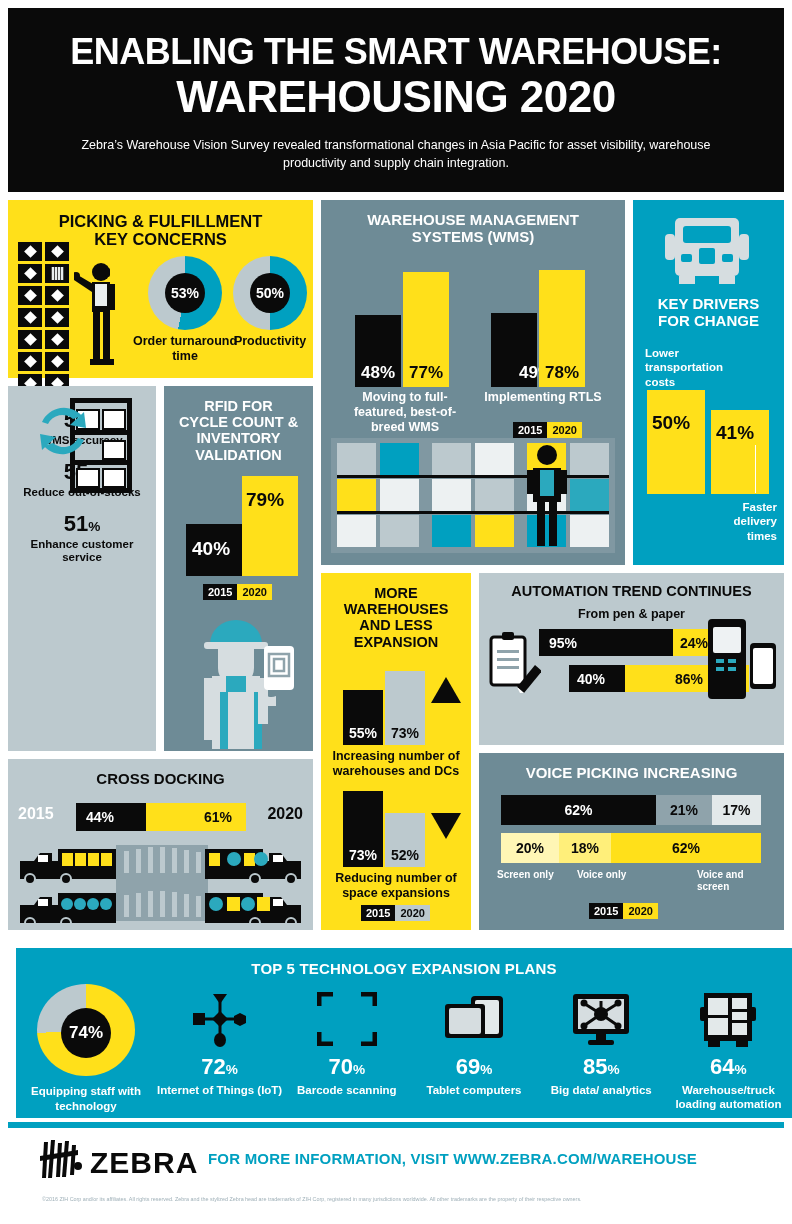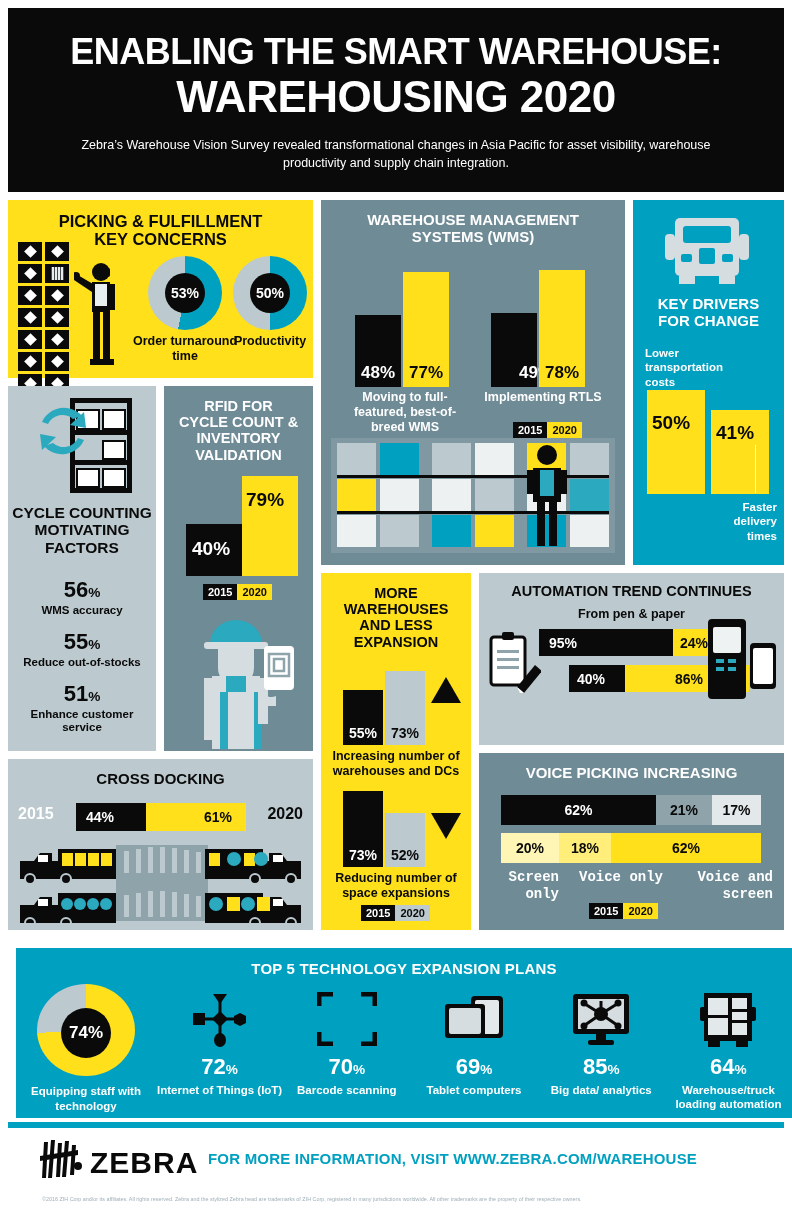--- a/index.html
+++ b/index.html
@@ -106,21 +106,21 @@
   .auto-cap small{ font-size:10px; }
 
   
   #cross{ left:8px; top:759px; width:305px; height:171px; }
   #cross .ttl{ font-size:15px; padding-top:12px; }
   .cd-year{ position:absolute; font-size:16px; font-weight:bold; top:46px; }
 
   
   #voice{ left:479px; top:753px; width:305px; height:177px; }
   #voice .ttl{ font-size:15px; padding-top:12px; }
-  .v-lbl{ position:absolute; font-size:14px; font-weight:bold; text-align:right; line-height:1.2;font-family:Liberation Mono, monospace; }
+  .v-lbl{ position:absolute; font-size:10px; font-weight:bold; text-align:left; line-height:1.2; }
 
   
   #top5{ left:16px; top:948px; width:776px; height:170px; }
   #top5 .ttl{ font-size:15px; padding-top:13px; letter-spacing:0.2px; }
   .t5wrap{ position:absolute; top:40px; left:0; width:100%; height:125px; display:flex; }
   .t5col{ flex:1; display:flex; flex-direction:column; align-items:center; }
   .t5icon{ height:62px; display:flex; align-items:center; justify-content:center; }
   .t5num{ font-size:22px; font-weight:bold; margin-top:6px; line-height:1; }
   .t5lbl{ font-size:11.5px; font-weight:bold; text-align:center; line-height:1.25; margin-top:5px; }
   .t5donut{ width:98px; height:98px; border-radius:50%; position:relative; margin-top:-4px;}
@@ -352,25 +352,20 @@
     <rect x="49" y="14" width="22" height="19" fill="#fff" stroke="#0a0a0a" stroke-width="2"></rect>
     <rect x="75" y="14" width="22" height="19" fill="#fff" stroke="#0a0a0a" stroke-width="2"></rect>
     <rect x="75" y="45" width="22" height="18" fill="#fff" stroke="#0a0a0a" stroke-width="2"></rect>
     <rect x="49" y="73" width="22" height="18" fill="#fff" stroke="#0a0a0a" stroke-width="2"></rect>
     <rect x="75" y="73" width="22" height="18" fill="#fff" stroke="#0a0a0a" stroke-width="2"></rect>
     <path d="M14 26 a24 24 0 0 1 40 -6 l-9 3 a16 16 0 0 0 -25 5 z" fill="#2BA9BE"></path>
     <path d="M56 16 l2 16 l-16 -3 z" fill="#2BA9BE"></path>
     <path d="M56 44 a24 24 0 0 1 -40 6 l9 -3 a16 16 0 0 0 25 -5 z" fill="#2BA9BE"></path>
     <path d="M14 54 l-2 -16 l16 3 z" fill="#2BA9BE"></path>
   </svg>
-  <div class="ttl">
-    <div>CYCLE COUNTING</div>
-    <div>MOTIVATING</div>
-    <div>FACTORS</div>
-  </div>
 
   <div style="padding:10px 8px 0 8px;">
     <div class="cc-item">
       <div class="cc-num"><span>56</span><span class="pct">%</span></div>
       <div class="cc-lbl">WMS accuracy</div>
     </div>
     <div class="cc-item">
       <div class="cc-num"><span>55</span><span class="pct">%</span></div>
       <div class="cc-lbl">Reduce out-of-stocks</div>
     </div>

